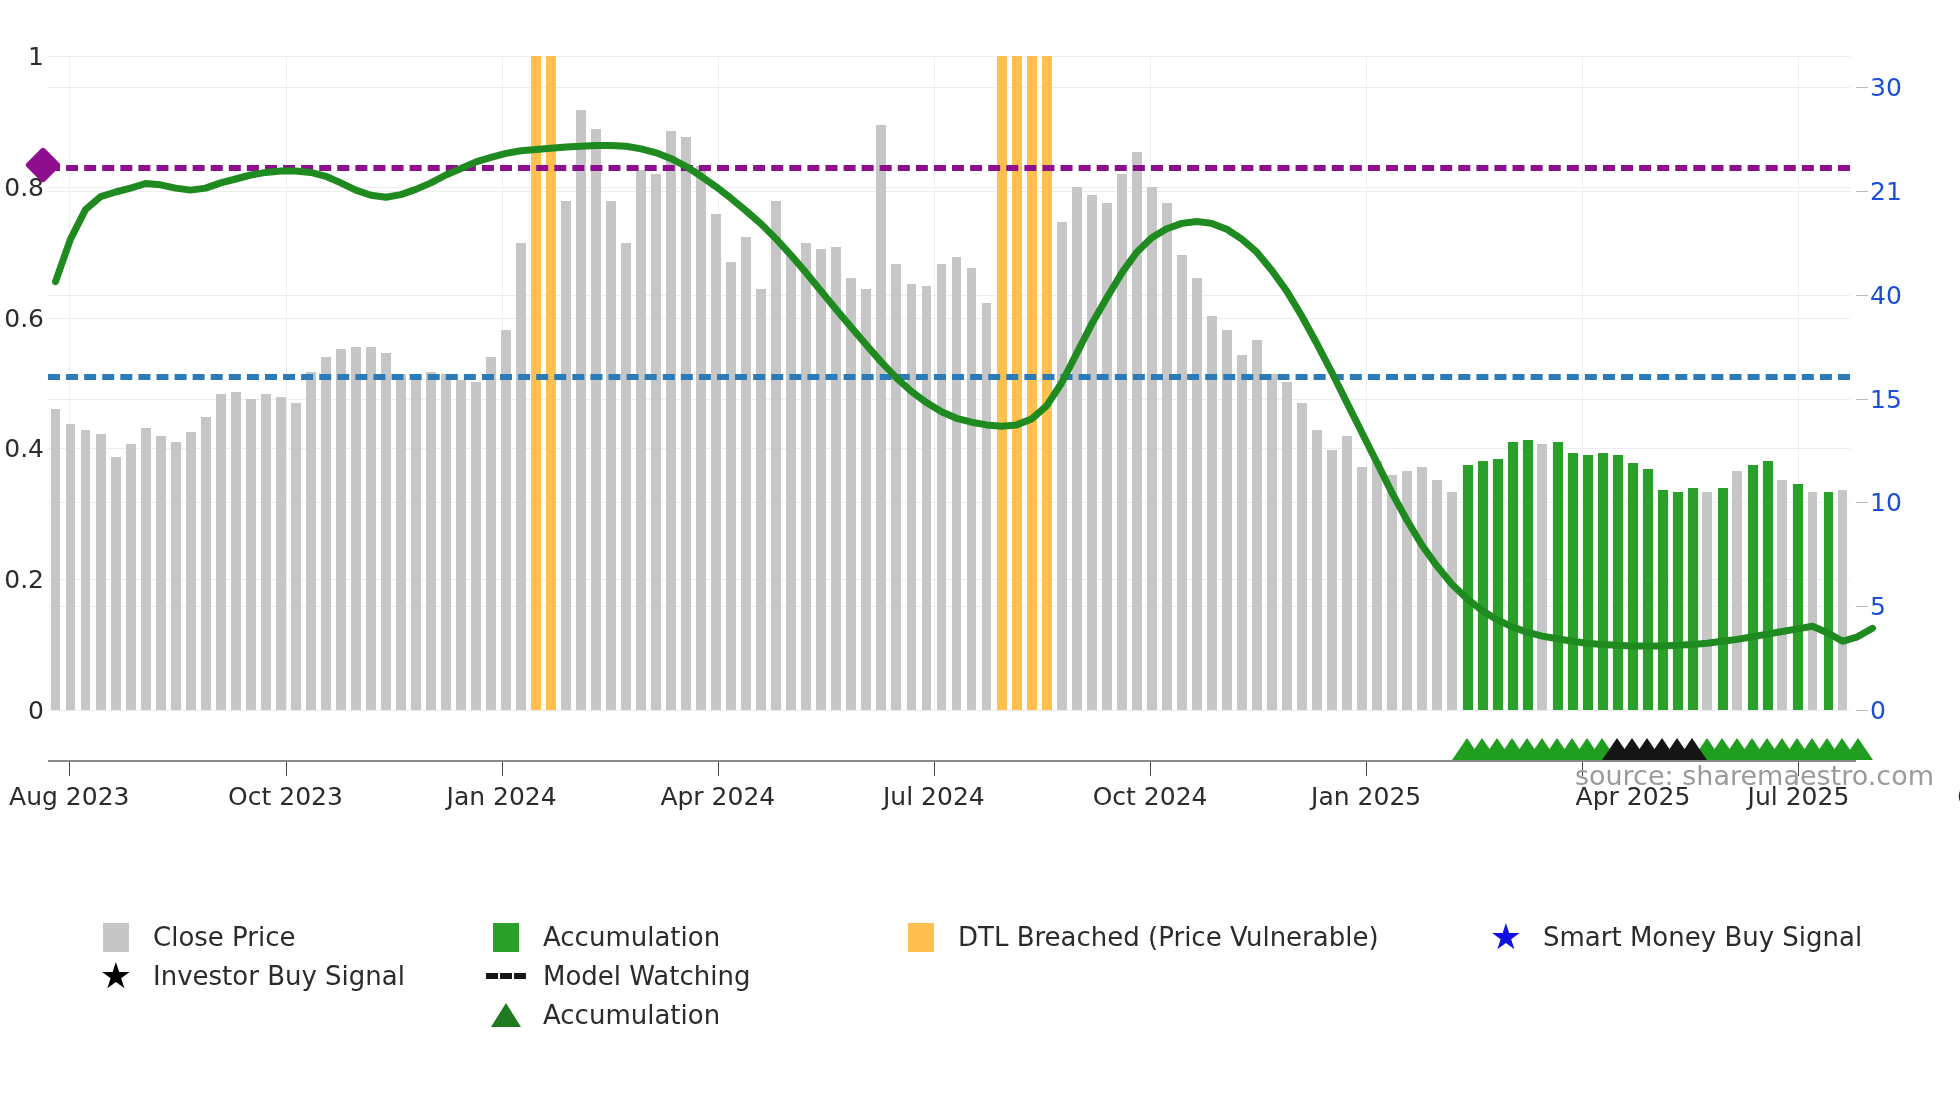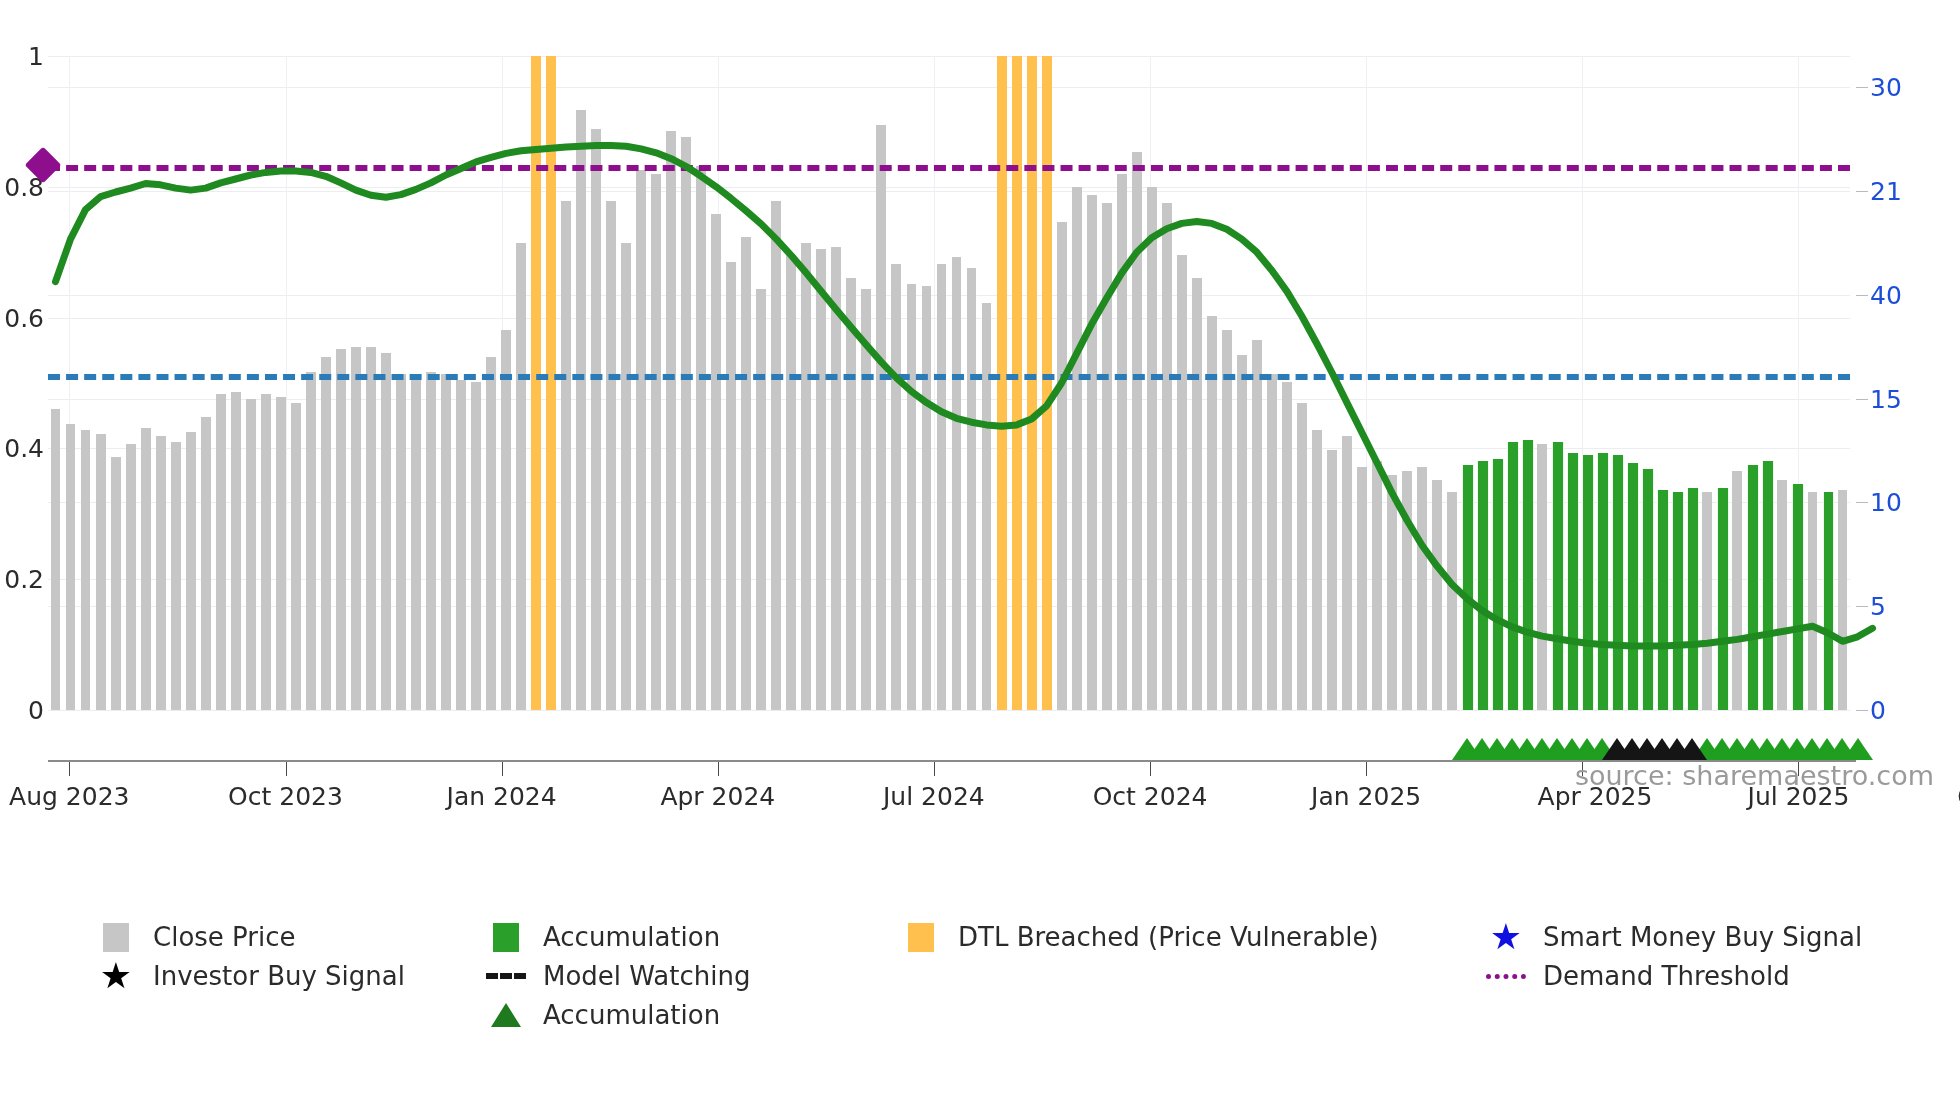--- a/index.html
+++ b/index.html
@@ -287,21 +287,21 @@
       <div class="xtick-label" style="left: 453.563px;">Jan 2024</div>
       <div class="xtick" style="left: 669.803px;"></div>
       <div class="xtick-label" style="left: 669.803px;">Apr 2024</div>
       <div class="xtick" style="left: 885.863px;"></div>
       <div class="xtick-label" style="left: 885.863px;">Jul 2024</div>
       <div class="xtick" style="left: 1102.1px;"></div>
       <div class="xtick-label" style="left: 1102.1px;">Oct 2024</div>
       <div class="xtick" style="left: 1318.16px;"></div>
       <div class="xtick-label" style="left: 1318.16px;">Jan 2025</div>
       <div class="xtick" style="left: 1534.4px;"></div>
-      <div class="xtick-label" style="left: 1547px;">Apr 2025</div>
+      <div class="xtick-label" style="left: 1585px;">Apr 2025</div>
       <div class="xtick" style="left: 1750.46px;"></div>
       <div class="xtick-label" style="left: 1750.46px;">Jul 2025</div>
       <div class="xtick-label" style="left: 1966.7px;">Oct 2025</div>
     </div>
 
   <div class="watermark">source: sharemaestro.com</div>
 
   <div class="legend" id="legend">
       <div class="legend-row" style="position: relative;">
         <div class="legend-item" style="position: absolute; left: 0px;">
@@ -335,26 +335,20 @@
             <span class="star" style="color: rgb(0, 0, 0);">★</span>
           </div>
           <span class="lbl">Investor Buy Signal</span>
         </div>
         <div class="legend-item" style="position: absolute; left: 390px;">
           <div class="sw">
             <div class="sw-dashline black"></div>
           </div>
           <span class="lbl">Model Watching</span>
         </div>
-        <div class="legend-item" style="position: absolute; left: 1390px;">
-          <div class="sw">
-            <div class="sw-dashline purple"></div>
-          </div>
-          <span class="lbl">Demand Threshold</span>
-        </div>
       </div>
       <div class="legend-row" style="position: relative;">
         <div class="legend-item" style="position: absolute; left: 390px;">
           <div class="sw">
             <div class="sw-tri" style="border-bottom-color: rgb(31, 122, 31);"></div>
           </div>
           <span class="lbl">Accumulation</span>
         </div>
       </div>
     </div>

